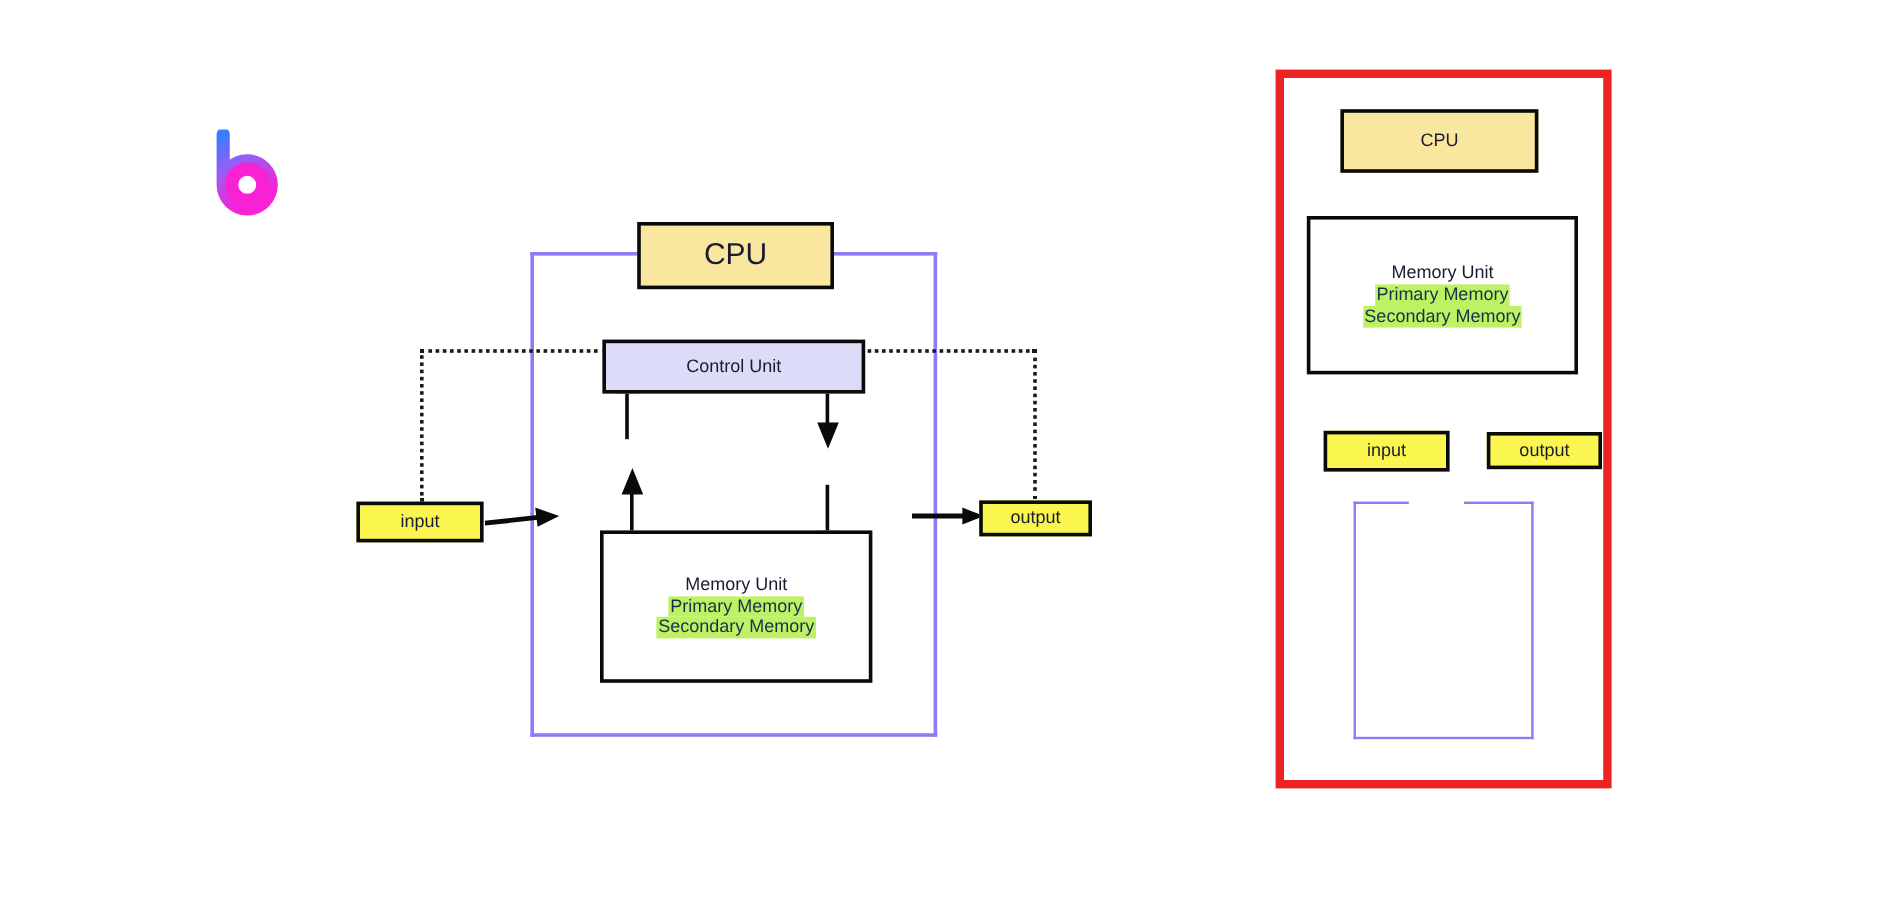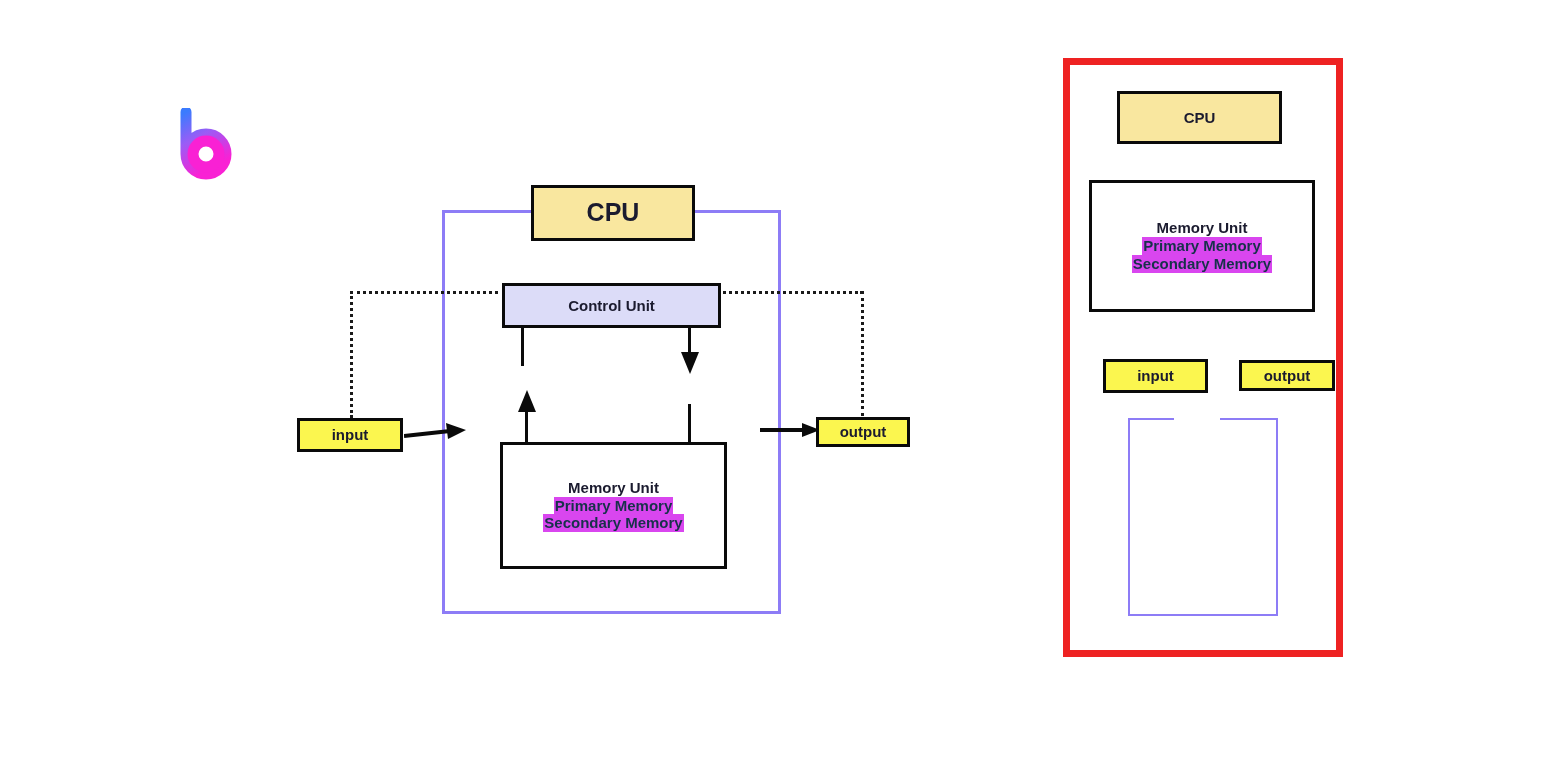--- a/index.html
+++ b/index.html
@@ -24,21 +24,20 @@
   
   .node {
     position: absolute;
     box-sizing: border-box;
     display: flex;
     align-items: center;
     justify-content: center;
     text-align: center;
     color: #1b1b2f;
     line-height: 1.18;
-    font-weight: bold;
   }
   .node-cpu {
     background: #f9e79f;
     border: 3px solid #0a0a0a;
   }
   .node-unit {
     background: #dcdcf8;
     border: 3px solid #0a0a0a;
   }
   .node-mem {
@@ -67,21 +66,21 @@
 
   
   .arrow-v { position: absolute; }
   .arrow-h { position: absolute; }
 
   
   .stem-v { position: absolute; background: #0a0a0a; width: 3px; }
 
   
   .hl {
-    background: #d946ef;
+    background: #bef264;
     color: #17314a;
     display: inline-block;
     padding: 0 1px;
   }
   .mem-text { display: block; }
 
   
   .panel {
     position: absolute;
     background: #ffffff;

